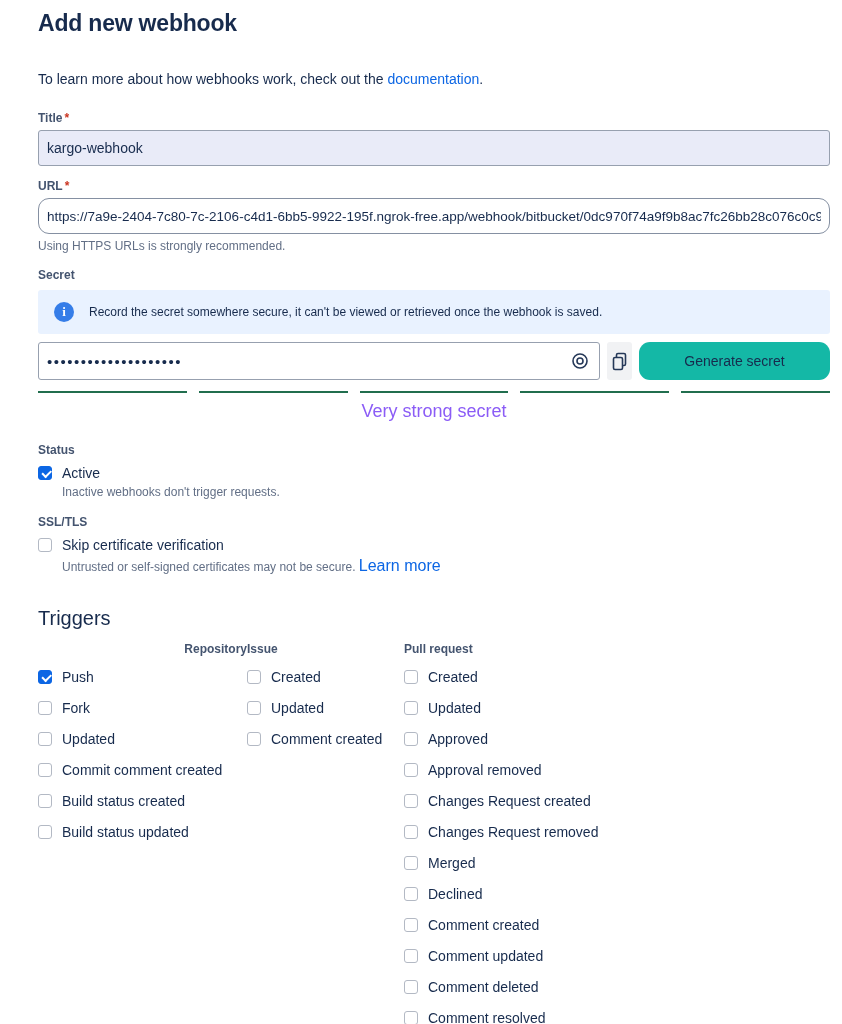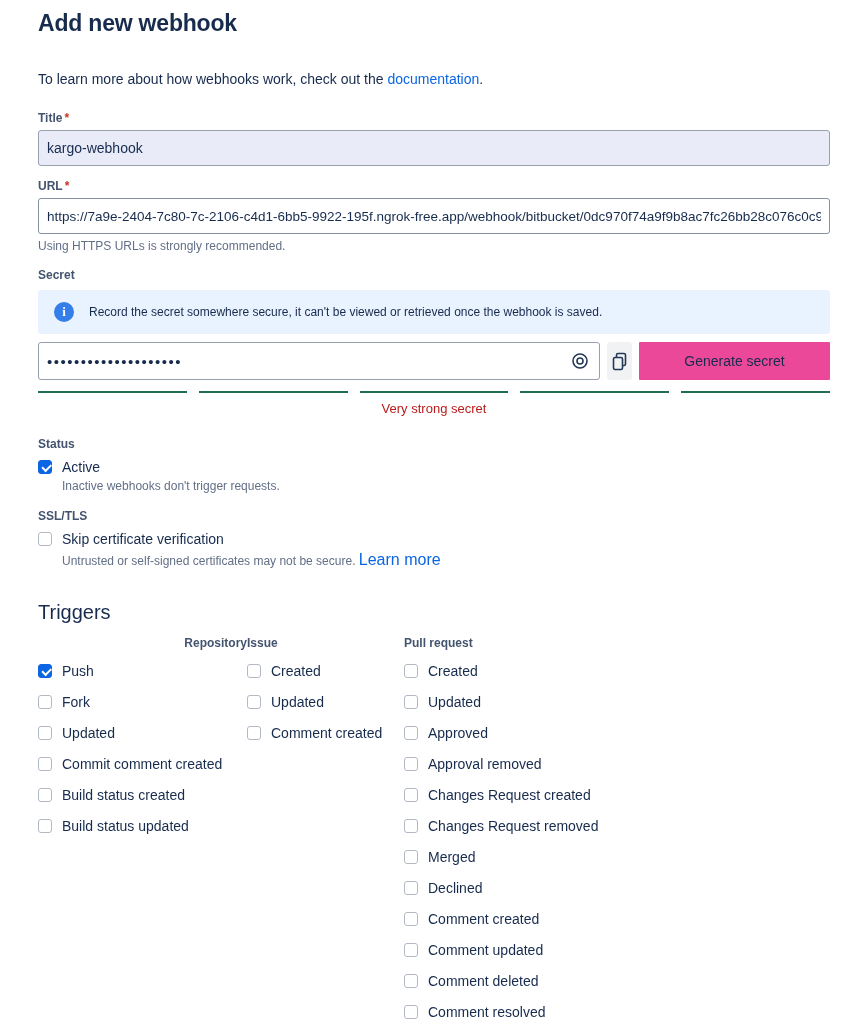--- a/index.html
+++ b/index.html
@@ -11,46 +11,46 @@
   .intro { font-size:14px; color:#172B4D; margin-bottom:24px; }
   a.link { color:#0C66E4; text-decoration:none; cursor:pointer; }
 
   .field-label { display:block; font-size:12px; font-weight:700; color:#44546F; margin-bottom:5px; }
   .req { color:#CA3521; margin-left:2px; }
 
   .text-input { width:100%; height:36px; border:1px solid #8590A2; border-radius:3px;
     padding:8px 8px; font-size:14px; color:#172B4D; font-family:"Liberation Sans", sans-serif;
     background:#fff; outline:none; }
   .autofill { background:#E9EBF8; border-color:#97A0AF; }
-  .url-input { font-size:13.5px; }
+  .url-input { font-size:13.5px;border-radius:11px; }
   .helper { font-size:12px; color:#626F86; margin-top:5px; }
 
   .section-gap-sm { margin-top:13px; }
   .section-gap-md { margin-top:15px; }
 
   .info-banner { margin-top:8px; background:#E9F2FF; border-radius:3px; height:44px;
     display:flex; align-items:center; padding:0 16px; gap:15px; }
   .info-icon { width:20px; height:20px; border-radius:50%; background:#357DE8; color:#fff;
     font-size:13px; font-weight:700; display:flex; align-items:center; justify-content:center;
     font-family:"Liberation Serif", serif; flex:none; }
   .banner-text { font-size:12px; color:#172B4D; }
 
   .secret-row { margin-top:8px; display:flex; align-items:stretch; gap:7px; }
   .secret-input-wrap { position:relative; width:562px; flex:none; }
   .secret-input { height:38px; letter-spacing:1.5px; font-size:15px; padding-right:40px; border-color:#97A0AF; }
   .eye-btn { position:absolute; right:8px; top:7px; width:24px; height:24px; border:none; background:transparent;
     display:flex; align-items:center; justify-content:center; cursor:pointer; }
   .icon-btn { width:25px; height:38px; flex:none; background:#F1F2F4; border:none; border-radius:3px;
     display:flex; align-items:center; justify-content:center; cursor:pointer; }
-  .gen-btn { flex:1; height:38px; background:#ec4899; border:none; border-radius:1px;
+  .gen-btn { flex:1; height:38px; background:#14b8a6; border:none; border-radius:11px;
     font-size:14px; font-weight:500; color:#172B4D; font-family:"Liberation Sans", sans-serif; cursor:pointer; }
 
   .strength { margin-top:11px; display:flex; gap:12px; }
   .strength .seg { flex:1; height:2px; }
-  .strength-text { margin-top:8px; text-align:center; font-size:13px; color:#b91c1c; }
+  .strength-text { margin-top:8px; text-align:center; font-size:18px; color:#8b5cf6; }
 
   .group-label { font-size:12px; font-weight:700; color:#44546F; }
   .cb-row { display:flex; align-items:center; gap:10px; margin-top:8px; }
   .cb { width:14px; height:14px; border:1.5px solid #B3B9C4; border-radius:3px; background:#fff;
     position:relative; flex:none; cursor:pointer; }
   .cb.checked { background:#0C66E4; border-color:#0C66E4; }
   .cb.checked::after { content:""; position:absolute; left:2.5px; top:3px; width:7px; height:3.5px;
     border-left:2px solid #fff; border-bottom:2px solid #fff; transform:rotate(-45deg); }
   .cb-label { font-size:14px; color:#172B4D; }
   .cb-helper { font-size:12px; color:#626F86; margin:4px 0 0 24px; }

